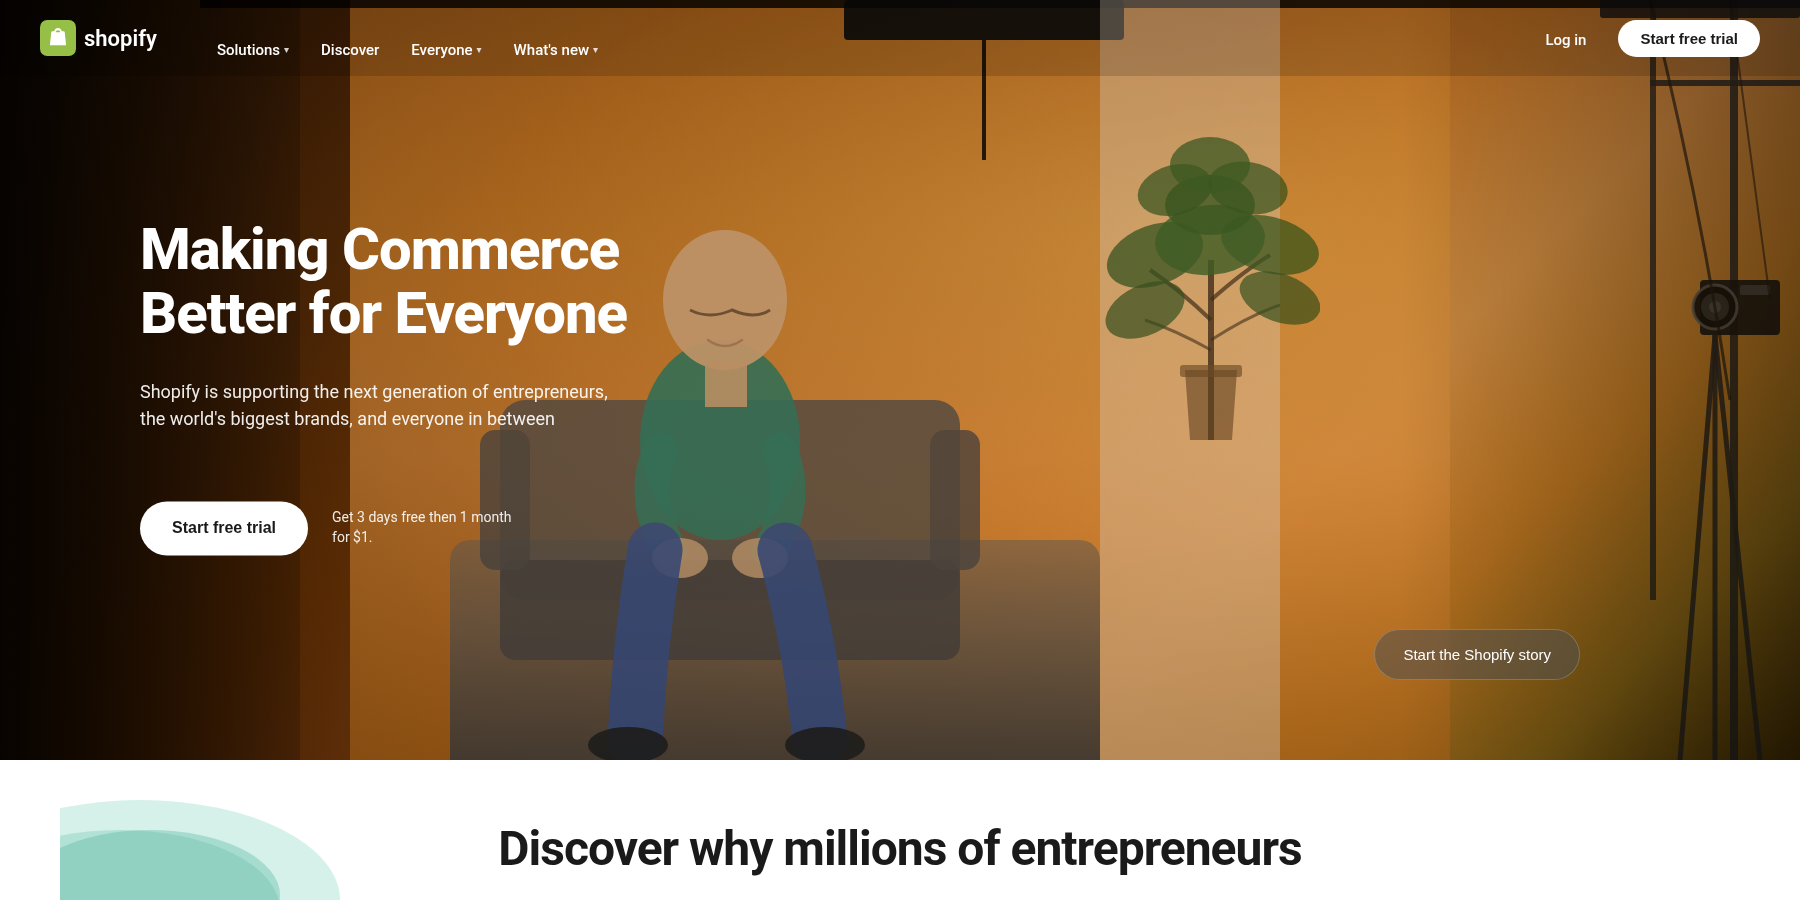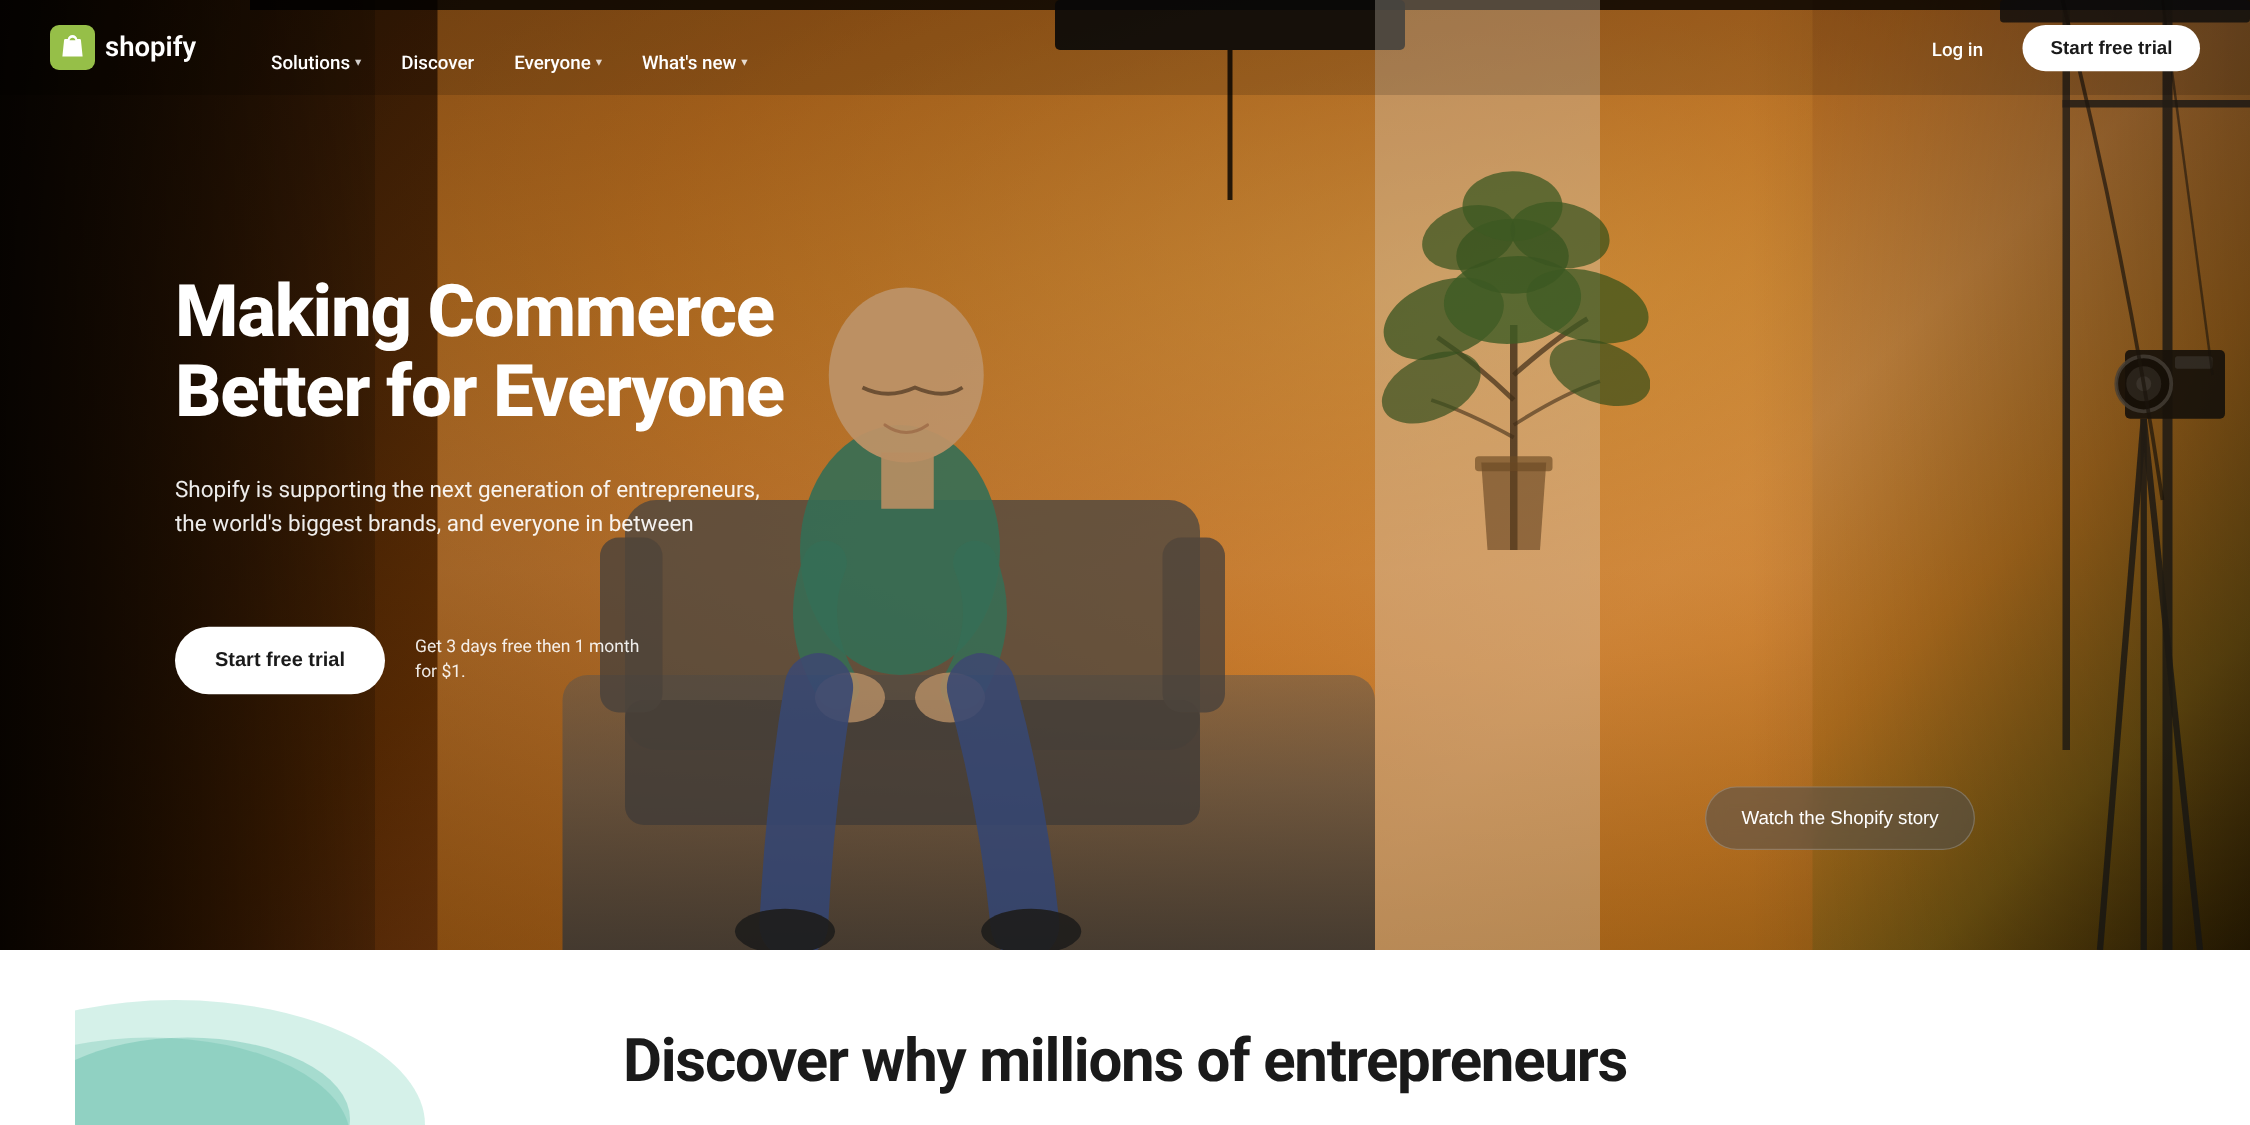--- a/index.html
+++ b/index.html
@@ -477,21 +477,21 @@
 
     <div class="hero-actions">
       <button class="hero-cta-btn">Start free trial</button>
       <div class="hero-cta-subtext">
         <div>Get 3 days free then 1 month</div>
         <div>for $1.</div>
       </div>
     </div>
   </div>
 
-  <button class="watch-story-btn">Watch the Shopify story</button>
+  <button class="watch-story-btn">Start the Shopify story</button>
 </section>
 
 <section class="bottom-section">
 
   <svg class="bottom-graphic" width="320" height="180" viewBox="0 0 320 180">
     <ellipse cx="80" cy="160" rx="200" ry="100" fill="rgba(150,220,200,0.4)"></ellipse>
     <ellipse cx="60" cy="170" rx="160" ry="80" fill="rgba(100,190,170,0.3)"></ellipse>
     <ellipse cx="90" cy="155" rx="130" ry="65" fill="rgba(80,180,160,0.35)"></ellipse>
   </svg>
 

